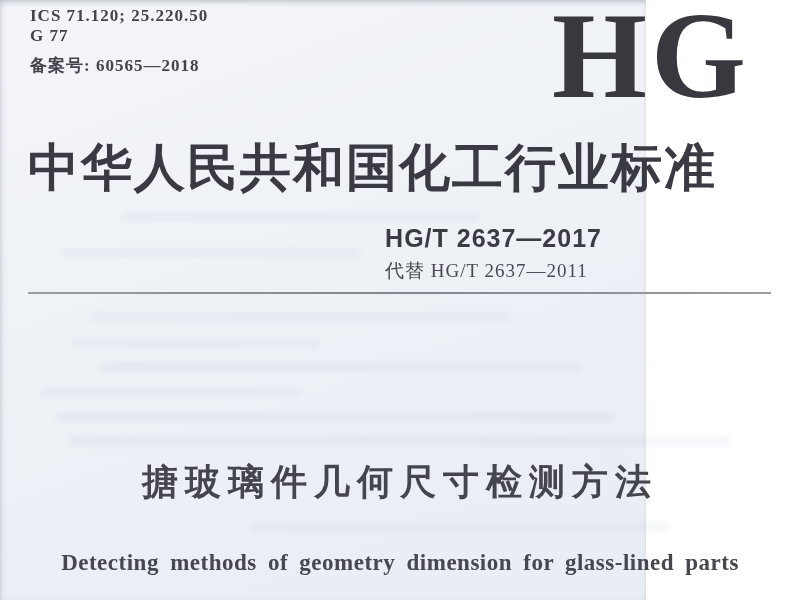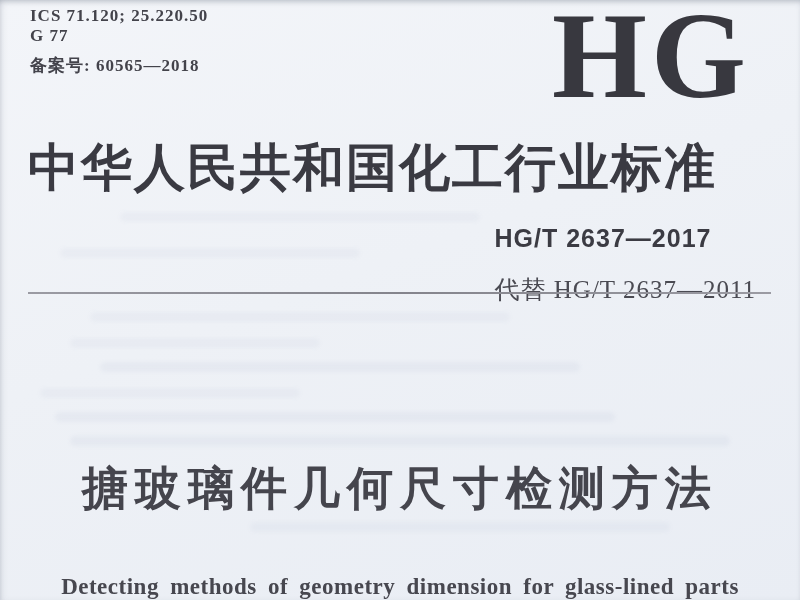--- a/index.html
+++ b/index.html
@@ -5,21 +5,21 @@
   html, body {
     margin: 0;
     padding: 0;
     width: 800px;
     height: 600px;
     overflow: hidden;
     font-family: "Liberation Serif", "DejaVu Serif", serif;
   }
   .scan-page {
     position: relative;
-    width: 800px;
+    width: 646px;
     height: 600px;
     background: linear-gradient(160deg, #f3f5f9 0%, #eef1f6 45%, #e9edf4 100%);
     box-shadow: inset 0 4px 6px -3px rgba(70,80,100,0.35),
                 inset 4px 0 8px -5px rgba(70,80,100,0.25);
     color: #3d3d45;
   }
 
   
   .meta {
     position: absolute;
@@ -69,23 +69,23 @@
     text-align: left;
   }
   .std .number {
     font-family: "Liberation Sans", "DejaVu Sans", sans-serif;
     font-weight: 700;
     font-size: 25px;
     letter-spacing: 1px;
     color: #3b3b43;
   }
   .std .replaces {
-    margin-top: 20px;
+    margin-top: 5px;
     font-family: "Liberation Serif", "DejaVu Serif", serif;
-    font-size: 25px;
+    font-size: 19px;
     letter-spacing: 1px;
     color: #4a4a52;
   }
 
   
   .rule {
     position: absolute;
     left: 28px;
     top: 292px;
     width: 743px;
@@ -115,39 +115,38 @@
 
   
   .doc-title {
     position: absolute;
     left: 0;
     width: 800px;
     top: 458px;
     text-align: center;
     font-family: "DejaVu Sans", "Liberation Sans", sans-serif;
     font-weight: 700;
-    font-size: 46px;
+    font-size: 36px;
     letter-spacing: 7px;
     color: #45454d;
   }
 
   
   .doc-subtitle {
     position: absolute;
     left: 0;
     width: 800px;
     top: 550px;
     text-align: center;
     font-family: "Liberation Serif", "DejaVu Serif", serif;
     font-weight: 700;
     font-size: 23px;
     letter-spacing: 0.5px;
     word-spacing: 5px;
     color: #47474f;
-    margin-top: 24px;
   }
 </style>
 </head>
 <body>
 
 <div class="scan-page">
 
   <div class="meta">
     <div class="ics">ICS 71.120; 25.220.50</div>
     <div class="gclass">G 77</div>

